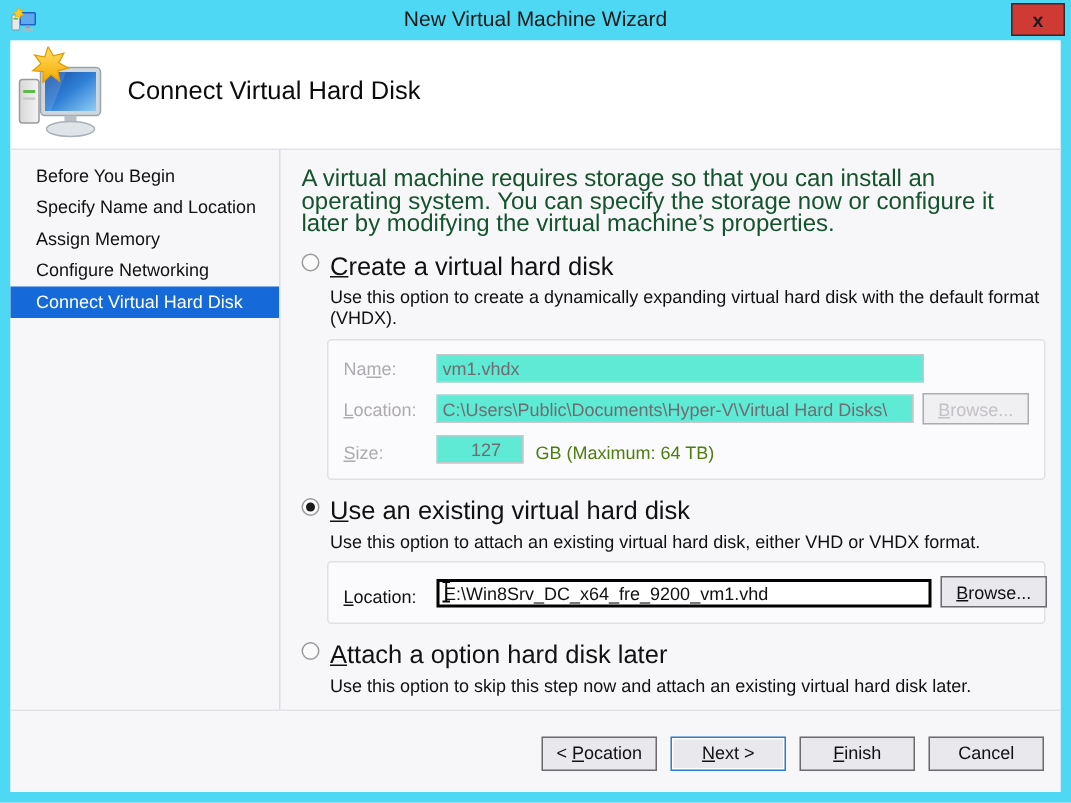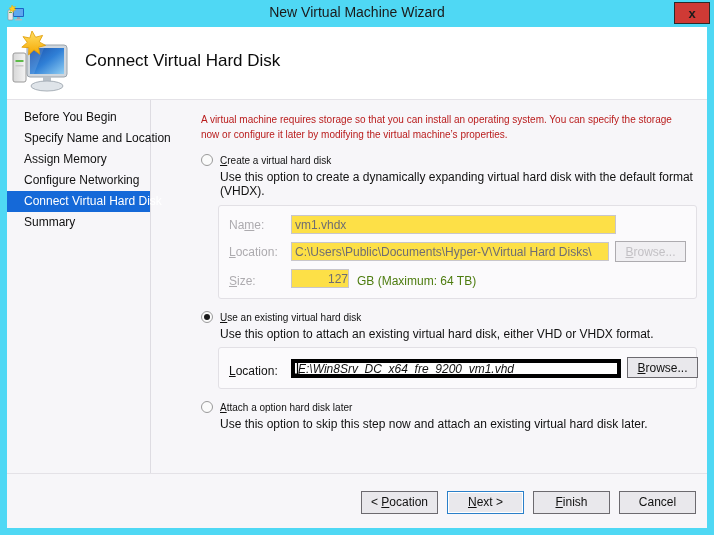--- a/index.html
+++ b/index.html
@@ -96,21 +96,21 @@
   
   .body {
     position: relative;
     height: 373px;
     background: #f7f6f9;
   }
   .sidebar {
     position: absolute;
     left: 0;
     top: 0;
-    width: 144px;
+    width: 180px;
     height: 373px;
     border-right: 1px solid #dedce2;
     box-sizing: border-box;
   }
   .nav-item {
     padding: 3px 0 3px 17px;
     font-size: 12px;
     color: #111111;
     line-height: 15px;
     cursor: default;
@@ -124,22 +124,22 @@
   .content {
     position: absolute;
     left: 177px;
     top: 0;
     right: 0;
     height: 373px;
     padding: 10px 10px 0 17px;
     box-sizing: border-box;
   }
   .intro {
-    font-size: 10px;
-    color: #b91c1c;
+    font-size: 16px;
+    color: #14532d;
     line-height: 15px;
     margin: 2px 0 0 0;
     width: 480px;
   }
   
   .opt { position: relative; margin-top: 11px; }
   .radio {
     position: absolute;
     left: 0;
     top: 1px;
@@ -156,21 +156,21 @@
     position: absolute;
     left: 2px;
     top: 2px;
     width: 6px;
     height: 6px;
     border-radius: 50%;
     background: #1a1a1a;
   }
   .opt-label {
     margin-left: 19px;
-    font-size: 10px;
+    font-size: 17px;
     color: #111111;
     cursor: default;
   }
   .opt-desc {
     margin: 3px 0 0 19px;
     font-size: 12px;
     color: #111111;
   }
   .u { text-decoration: underline; }
   
@@ -193,37 +193,36 @@
   .flabel {
     width: 62px;
     font-size: 12px;
     color: #adabaf;
     flex: 0 0 auto;
   }
   .flabel.enabled { color: #111111; }
   .ftext {
     height: 19px;
     border: 1px solid #c8c6cb;
-    background: #fde047;
+    background: #5eead4;
     font-family: "Liberation Sans", sans-serif;
     font-size: 12px;
     color: #6f6d72;
     padding: 0 3px;
     box-sizing: border-box;
     outline: none;
   }
   .ftext.focused {
-    border: 4px solid #000000;
+    border: 2px solid #000000;
     color: #111111;
     background: #ffffff;
-    font-style: italic;
   }
   .name-input { width: 325px; }
   .loc-input { width: 325px; }
-  .size-input { width: 58px; text-align: right; padding-right: 0; }
+  .size-input { width: 58px; text-align: right; padding-right: 14px; }
   .size-suffix { margin-left: 8px; font-size: 12px; color: #4d7c0f; }
   .loc2-input { width: 330px; }
   .btn {
     height: 21px;
     min-width: 71px;
     border: 1px solid #adabaf;
     background: #f0eff2;
     font-family: "Liberation Sans", sans-serif;
     font-size: 12px;
     color: #c3c1c5;
@@ -345,21 +344,20 @@
     </div>
 
     <div class="body">
 
       <div class="sidebar">
         <div class="nav-item">Before You Begin</div>
         <div class="nav-item">Specify Name and Location</div>
         <div class="nav-item">Assign Memory</div>
         <div class="nav-item">Configure Networking</div>
         <div class="nav-item selected">Connect Virtual Hard Disk</div>
-        <div class="nav-item">Summary</div>
       </div>
 
       <div class="content">
 
         <p class="intro">A virtual machine requires storage so that you can install an operating system. You can specify the storage now or configure it later by modifying the virtual machine’s properties.</p>
 
         <div class="opt">
           <span class="radio"></span>
           <span class="opt-label"><span class="u">C</span><span>reate a virtual hard disk</span></span>
           <div class="opt-desc">Use this option to create a dynamically expanding virtual hard disk with the default format (VHDX).</div>

